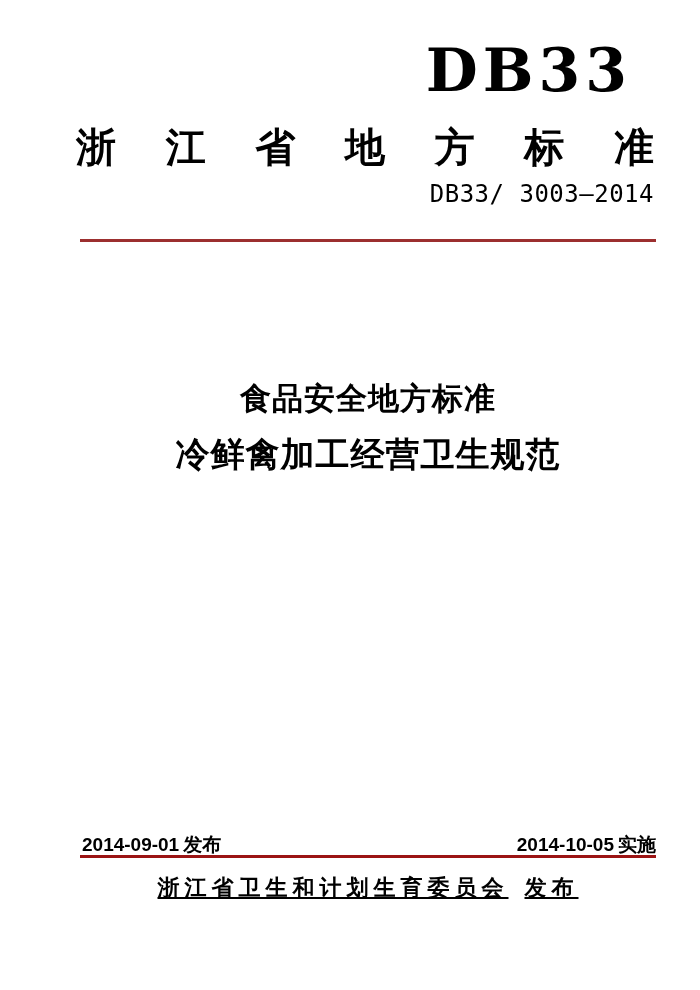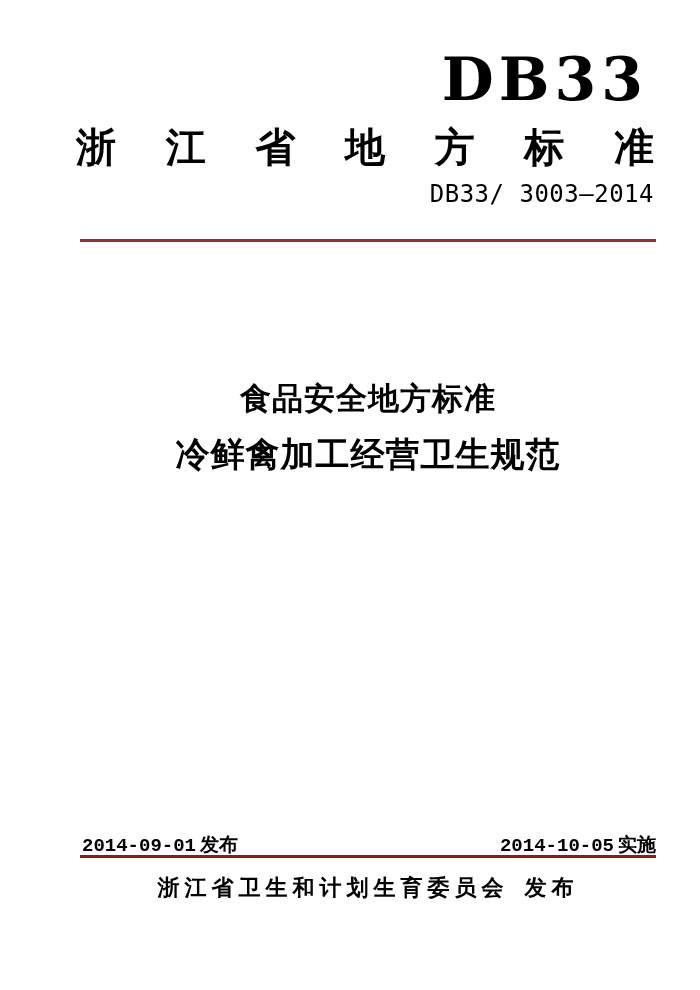--- a/index.html
+++ b/index.html
@@ -6,27 +6,26 @@
   .page{
     position:relative;
     width:700px;height:990px;
     background:#ffffff;
     color:#000;
     font-family:"Liberation Sans","DejaVu Sans",sans-serif;
     overflow:hidden;
   }
   .db33{
     position:absolute;
-    top:40px;right:52px;
+    top:40px;right:68px;
     font-family:"DejaVu Serif","Liberation Serif",serif;
     font-weight:bold;
     font-size:60px;
     line-height:1;
     letter-spacing:5px;
-    margin-top:9px;
   }
   .mast-title{
     position:absolute;
     top:127px;left:76px;width:578px;
     display:flex;
     justify-content:space-between;
     font-weight:bold;
     font-size:40px;
     line-height:1;
   }
@@ -58,32 +57,33 @@
   .dates{
     position:absolute;
     top:835px;left:82px;width:574px;
     display:flex;
     justify-content:space-between;
     font-size:19px;
     font-weight:600;
     line-height:1;
   }
   .date-num{
-    font-family:Liberation Mono, monospace;
+    font-family:Liberation Sans, sans-serif;
     font-weight:600;
   }
   .date-word{margin-left:4px;}
   .publisher{
     position:absolute;
     top:877px;left:36px;width:664px;
     text-align:center;
     font-size:22px;
     font-weight:bold;
     letter-spacing:5px;
     line-height:1;
+    text-decoration:underline;
   }
   .pub-label{margin-left:16px;}
 </style>
 </head>
 <body>
 
 <div class="page">
 
   <div class="db33">DB33</div>
 

